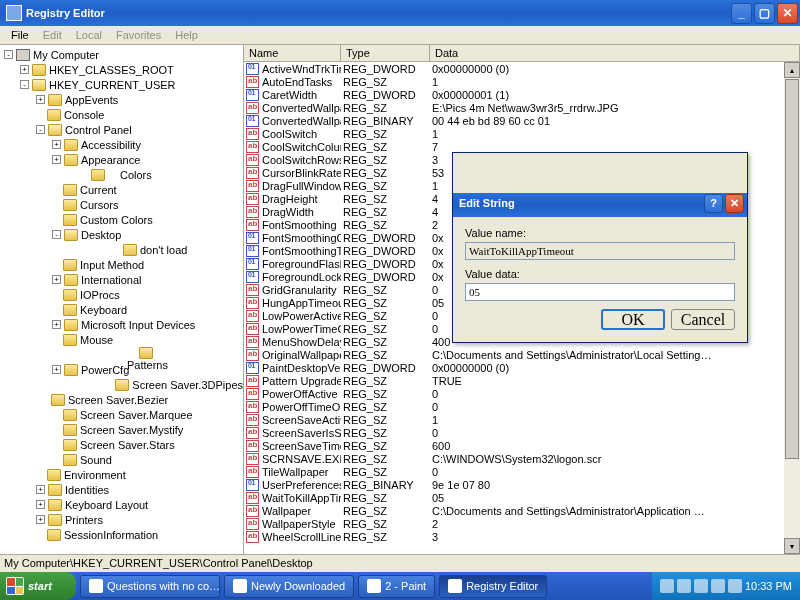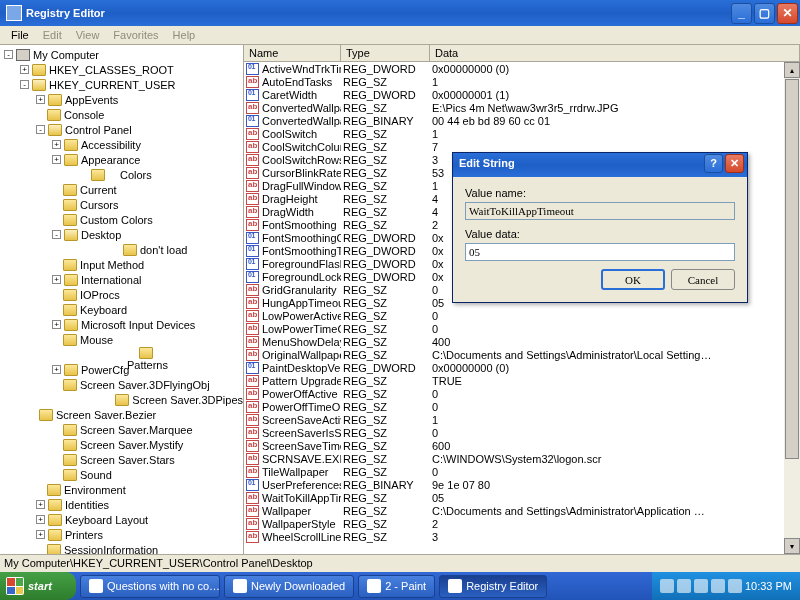--- a/index.html
+++ b/index.html
@@ -56,31 +56,31 @@
 .start .orb { width: 18px; height: 18px; background: #fff; border-radius: 2px; margin-right: 4px; display: grid; grid-template-columns: 1fr 1fr; grid-template-rows: 1fr 1fr; gap: 1px; padding: 1px; }
 .start .orb div:nth-child(1){background:#d84830;} .start .orb div:nth-child(2){background:#48a848;} .start .orb div:nth-child(3){background:#3868c8;} .start .orb div:nth-child(4){background:#e8c848;}
 .task-item { height: 23px; margin-left: 4px; padding: 0 8px; background: linear-gradient(to bottom, #4880e0 0%, #2a60c0 100%); border: 1px solid #1a4090; border-radius: 3px; display: flex; align-items: center; color: #fff; max-width: 140px; overflow: hidden; white-space: nowrap; }
 .task-item.active { background: linear-gradient(to bottom, #1a4090 0%, #2a60c0 100%); }
 .task-item .ticon { width: 14px; height: 14px; background: #fff; margin-right: 4px; border-radius: 2px; flex-shrink: 0; }
 .tray { margin-left: auto; height: 28px; background: linear-gradient(to bottom, #2090e0 0%, #1070b8 100%); display: flex; align-items: center; padding: 0 8px; color: #fff; }
 .tray .ticon { width: 14px; height: 14px; margin-right: 3px; background: rgba(255,255,255,0.6); border-radius: 2px; }
 
 
 .dialog { position: absolute; left: 452px; top: 152px; width: 296px; background: #ece9d8; border: 1px solid #0a246a; box-shadow: 2px 2px 4px rgba(0,0,0,0.3); z-index: 100; }
-.dialog-title { height: 24px; background: linear-gradient(to bottom, #2a6ed8 0%, #1e5fc6 50%, #2a6ed8 100%); display: flex; align-items: center; padding: 0 3px 4px 6px; color: #fff; font-weight: bold; }
+.dialog-title { height: 24px; background: linear-gradient(to bottom, #2a6ed8 0%, #1e5fc6 50%, #2a6ed8 100%); display: flex; align-items: center; padding: 0 3px 4px 6px; color: #fff; font-weight: bold; margin-top: 40px; }
 .dialog-title .spacer { flex: 1; }
 .dbtn { width: 19px; height: 19px; margin-left: 2px; border-radius: 3px; display: flex; align-items: center; justify-content: center; color: #fff; font-weight: bold; }
 .dbtn.help { background: linear-gradient(to bottom, #4f8ae0, #2a6ed8); border: 1px solid #1a4fa0; }
 .dbtn.close { background: linear-gradient(to bottom, #e87b62, #d4492c); border: 1px solid #a02c14; }
 .dialog-body { padding: 10px 12px 12px; }
 .dialog-body label { display: block; margin-bottom: 3px; }
 .dialog-body input { width: 100%; border: 1px solid #7f9db9; padding: 2px 3px; background: #fff; font-family: Tahoma; font-size: 11px; margin-bottom: 8px; }
 .dialog-body input[readonly] { background: #ece9d8; }
 .dialog-buttons { display: flex; justify-content: flex-end; gap: 6px; }
-.dialog-buttons button { width: 64px; height: 21px; background: #ece9d8; border: 1px solid #888; border-radius: 3px; font-family: Tahoma; font-size: 11px; }
+.dialog-buttons button { width: 64px; height: 21px; background: #ece9d8; border: 1px solid #888; border-radius: 3px; font-family: Tahoma; font-size: 16px; }
 .dialog-buttons button.default { border: 2px solid #2a6ed8; }
 
 .scrollbar { width: 16px; background: #f0ede2; display: flex; flex-direction: column; }
 .sb-btn { height: 16px; background: #d4d0c8; border: 1px solid #888; display: flex; align-items: center; justify-content: center; font-size: 8px; }
 .sb-thumb { background: #d4d0c8; border: 1px solid #888; margin: 1px; }
 </style>
 </head>
 <body>
 
 <div class="titlebar">
@@ -88,21 +88,21 @@
   <span>Registry Editor</span>
   <div class="spacer"></div>
   <div class="winbtn min">_</div>
   <div class="winbtn max">▢</div>
   <div class="winbtn close">✕</div>
 </div>
 
 <div class="menubar">
   <span class="enabled">File</span>
   <span>Edit</span>
-  <span>View</span>
+  <span>Local</span>
   <span>Favorites</span>
   <span>Help</span>
 </div>
 
 <div class="main">
   <div class="tree" id="tree">
       <div class="tree-row" style="padding-left: 4px;">
         <span class="exp">-</span>
         <span class="comp-icon"></span>
         <span class="label">My Computer</span>
@@ -205,31 +205,26 @@
       <div class="tree-row" style="padding-left: 52px; flex-direction: column;">
         <span class="exp-none"></span>
         <span class="folder-icon"></span>
         <span class="label">Patterns</span>
       </div>
       <div class="tree-row" style="padding-left: 52px;">
         <span class="exp">+</span>
         <span class="folder-icon"></span>
         <span class="label">PowerCfg</span>
       </div>
-      <div class="tree-row" style="padding-left: 52px;">
-        <span class="exp-none"></span>
-        <span class="folder-icon"></span>
-        <span class="label">Screen Saver.3DFlyingObj</span>
-      </div>
       <div class="tree-row" style="padding-left: 52px; justify-content: flex-end;">
         <span class="exp-none"></span>
         <span class="folder-icon"></span>
         <span class="label">Screen Saver.3DPipes</span>
       </div>
-      <div class="tree-row" style="padding-left: 28px;">
+      <div class="tree-row" style="padding-left: 28px; margin-left: 12px;">
         <span class="exp-none"></span>
         <span class="folder-icon"></span>
         <span class="label">Screen Saver.Bezier</span>
       </div>
       <div class="tree-row" style="padding-left: 52px;">
         <span class="exp-none"></span>
         <span class="folder-icon"></span>
         <span class="label">Screen Saver.Marquee</span>
       </div>
       <div class="tree-row" style="padding-left: 52px;">

